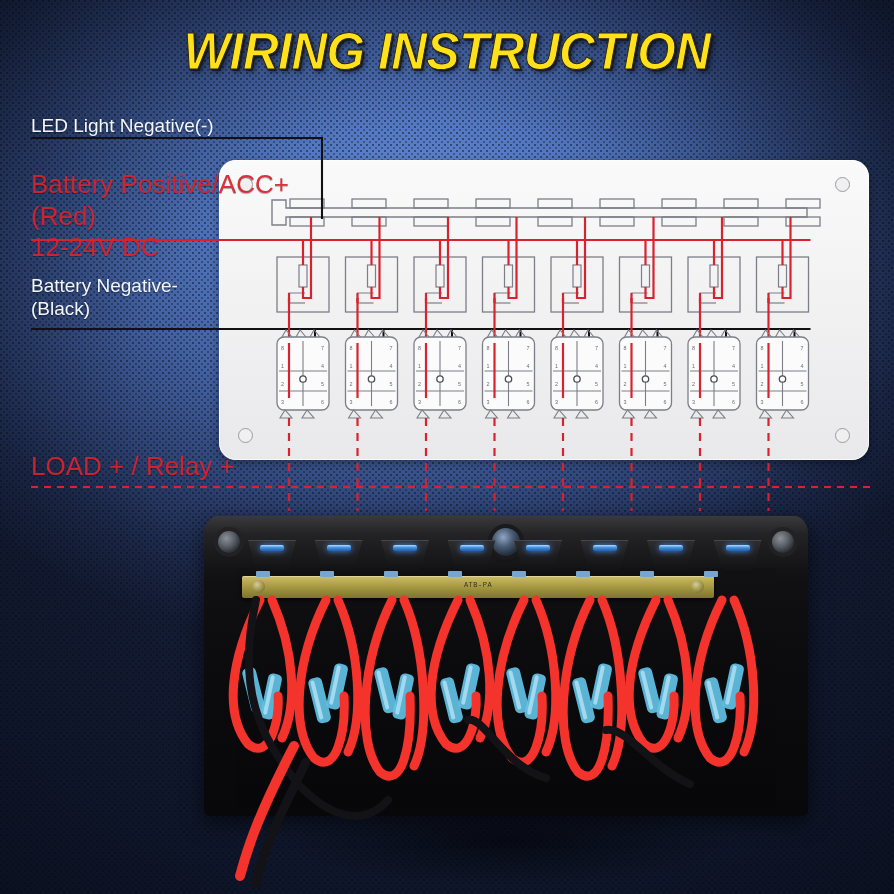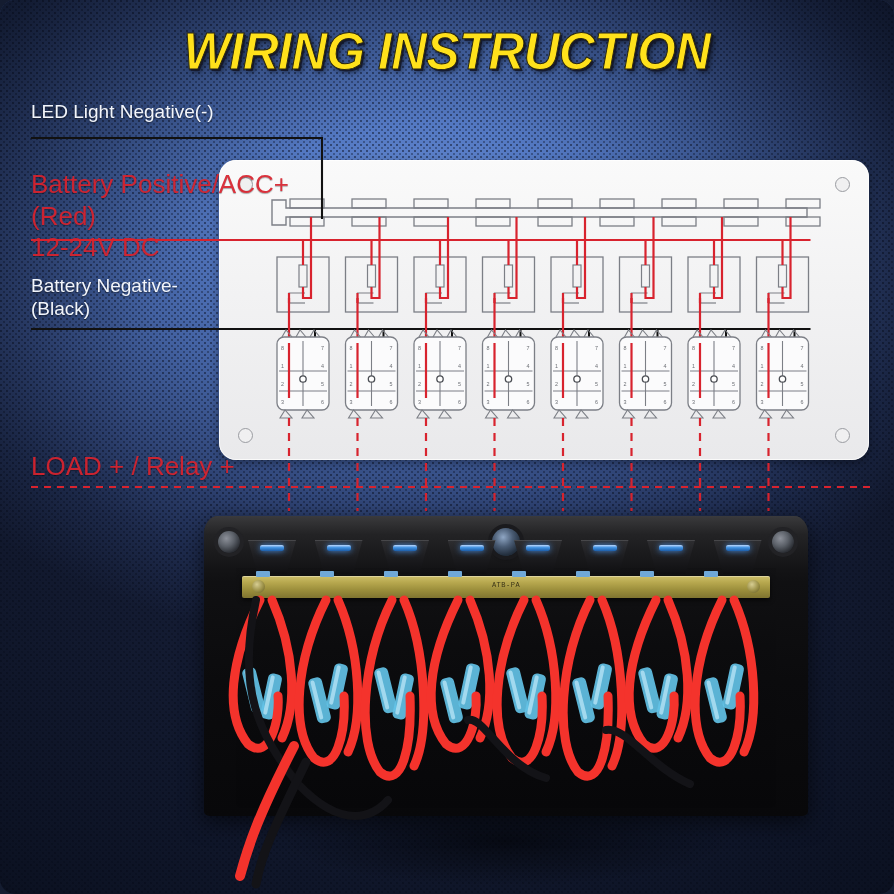--- a/index.html
+++ b/index.html
@@ -2,21 +2,21 @@
 <html><head>
 <meta charset="utf-8">
 <title>Wiring Instruction</title>
 <style>
   html,body{margin:0;padding:0;}
   body{
     width:894px;height:894px;overflow:hidden;
     font-family:"Liberation Sans","DejaVu Sans",sans-serif;
     background:#141c30;
   }
-  #stage{position:relative;width:894px;height:894px;overflow:hidden;border-radius:15px;}
+  #stage{position:relative;width:894px;height:894px;overflow:hidden;}
 
   
   .bg-base{
     position:absolute;inset:0;
     background:
       radial-gradient(ellipse 620px 420px at 47% 26%, #6b8ed4 0%, #5479c3 26%, #42609f 48%, #2e4272 68%, #1e2b4d 84%, #151d35 100%),
       linear-gradient(180deg,#22305a 0%,#1d2746 40%,#131a2e 100%);
   }
   .bg-dots{
     position:absolute;inset:0;
@@ -45,21 +45,21 @@
       2px 2px 0 rgba(20,22,40,.85),
       3px 3px 5px rgba(0,0,0,.55);
     white-space:nowrap;
     transform:scaleX(0.97);
   }
 
   
   .lbl{position:absolute;white-space:pre-line;line-height:1.22;}
   .lbl.white{color:#f2f5fb;font-size:19px;text-shadow:0 1px 2px rgba(0,0,0,.5);}
   .lbl.red{color:#d8232e;font-size:26px;opacity:.93;text-shadow:0 1px 1px rgba(0,0,0,.35);}
-  #lbl-led{left:31px;top:100px;}
+  #lbl-led{left:31px;top:114px;}
   #lbl-bpos{left:31px;top:169px;}
   #lbl-bneg{left:31px;top:274px;}
   #lbl-load{left:31px;top:451px;}
 
   
   #overlay{position:absolute;inset:0;}
 
   
   #panel{
     position:absolute;left:219px;top:160px;width:650px;height:300px;
@@ -107,21 +107,21 @@
     background:linear-gradient(180deg,#2e2e31 0%,#1b1b1e 55%,#0f0f11 100%);
     clip-path:polygon(0 0,100% 0,80% 100%,20% 100%);
     box-shadow:inset 0 1px 0 rgba(255,255,255,.12);
   }
   .rocker .led{
     position:absolute;left:12px;top:5px;width:24px;height:6px;border-radius:2px;
     background:linear-gradient(180deg,#bcd9ff 0%,#3e8fe0 45%,#1e5ea8 100%);
     box-shadow:0 0 6px rgba(80,160,255,.85);
   }
   .busbar{
-    position:absolute;left:46px;top:60px;width:528px;height:22px;
+    position:absolute;left:46px;top:60px;width:472px;height:22px;
     background:linear-gradient(180deg,#cdbf6a 0%,#b8a94f 28%,#9c8f3c 62%,#7f7430 100%);
     border-radius:2px;
     box-shadow:0 2px 5px rgba(0,0,0,.7), inset 0 1px 0 rgba(255,255,255,.35);
   }
   .busbar .bb-txt{
     position:absolute;left:0;right:0;top:5px;text-align:center;
     font-size:7px;color:#3a3417;letter-spacing:.5px;
     font-family:"Liberation Mono","DejaVu Sans Mono",monospace;
   }
   .bb-screw{

